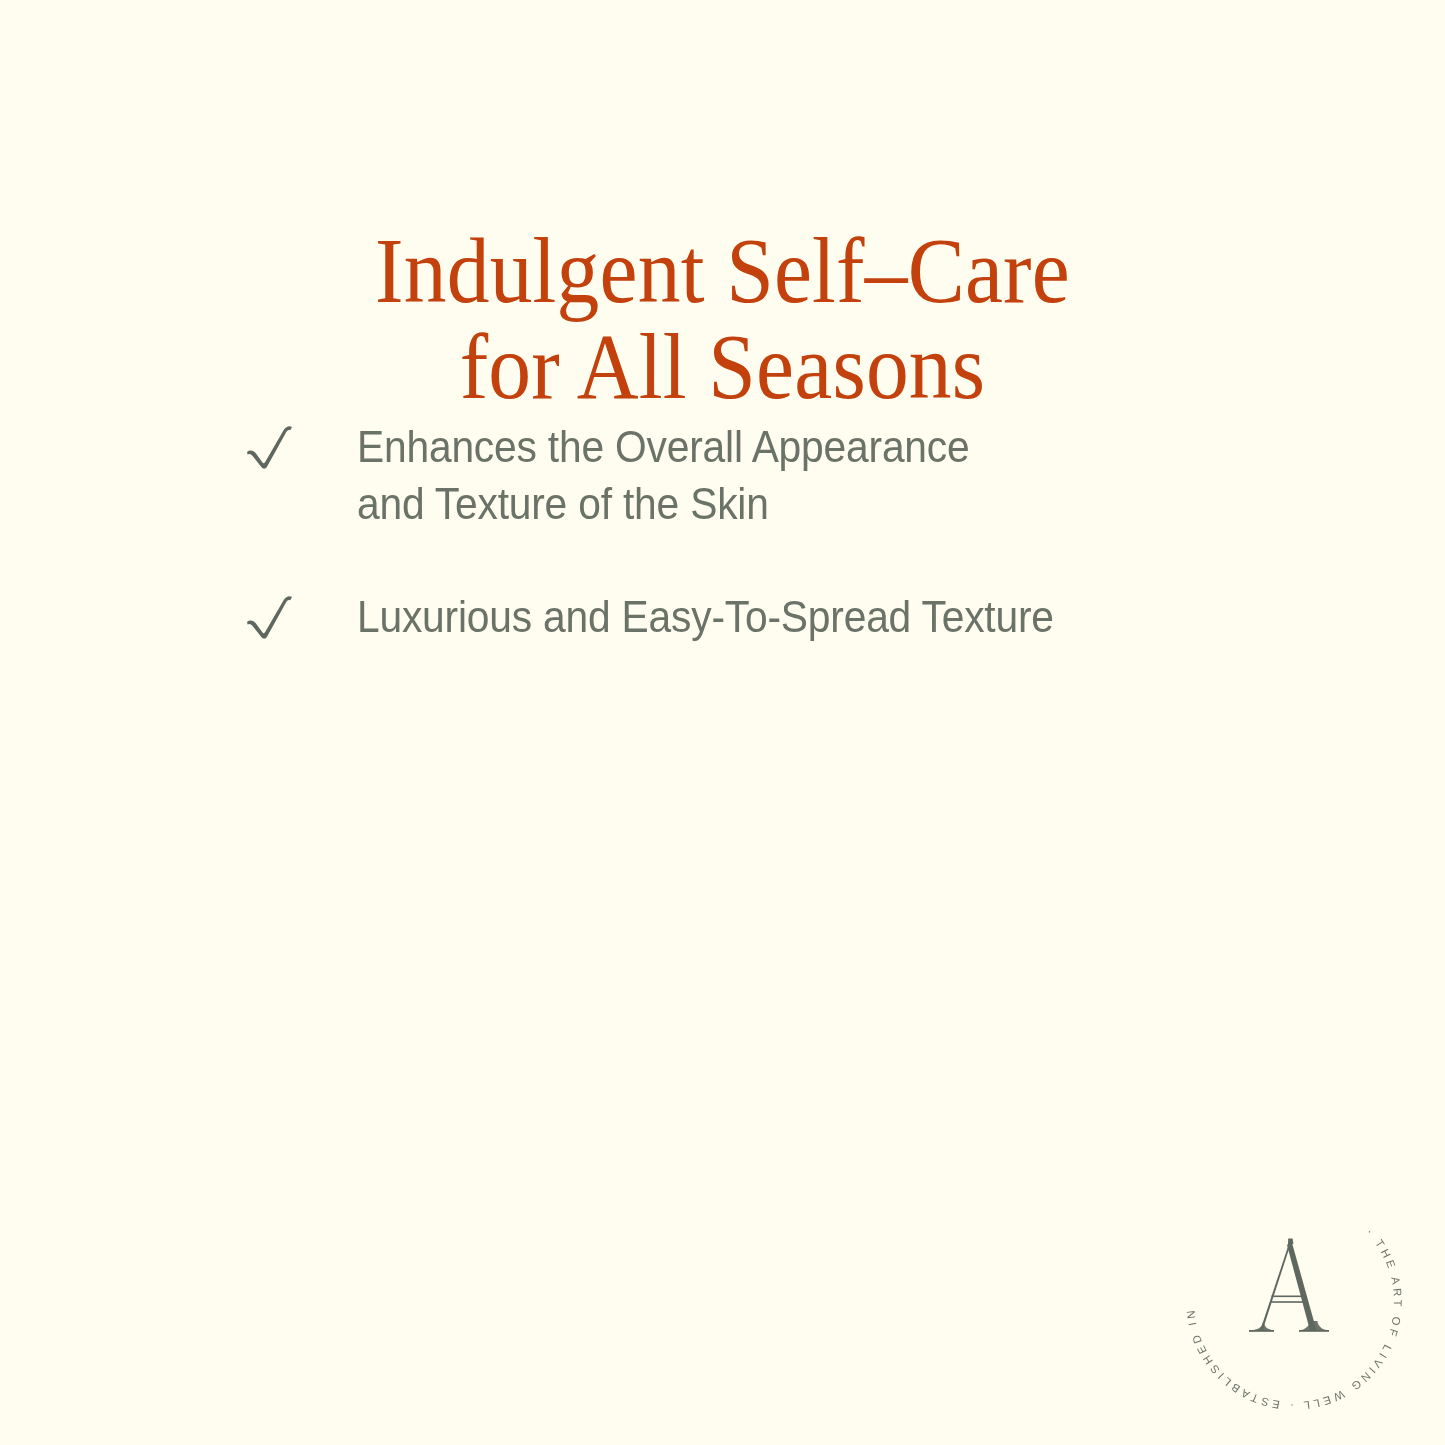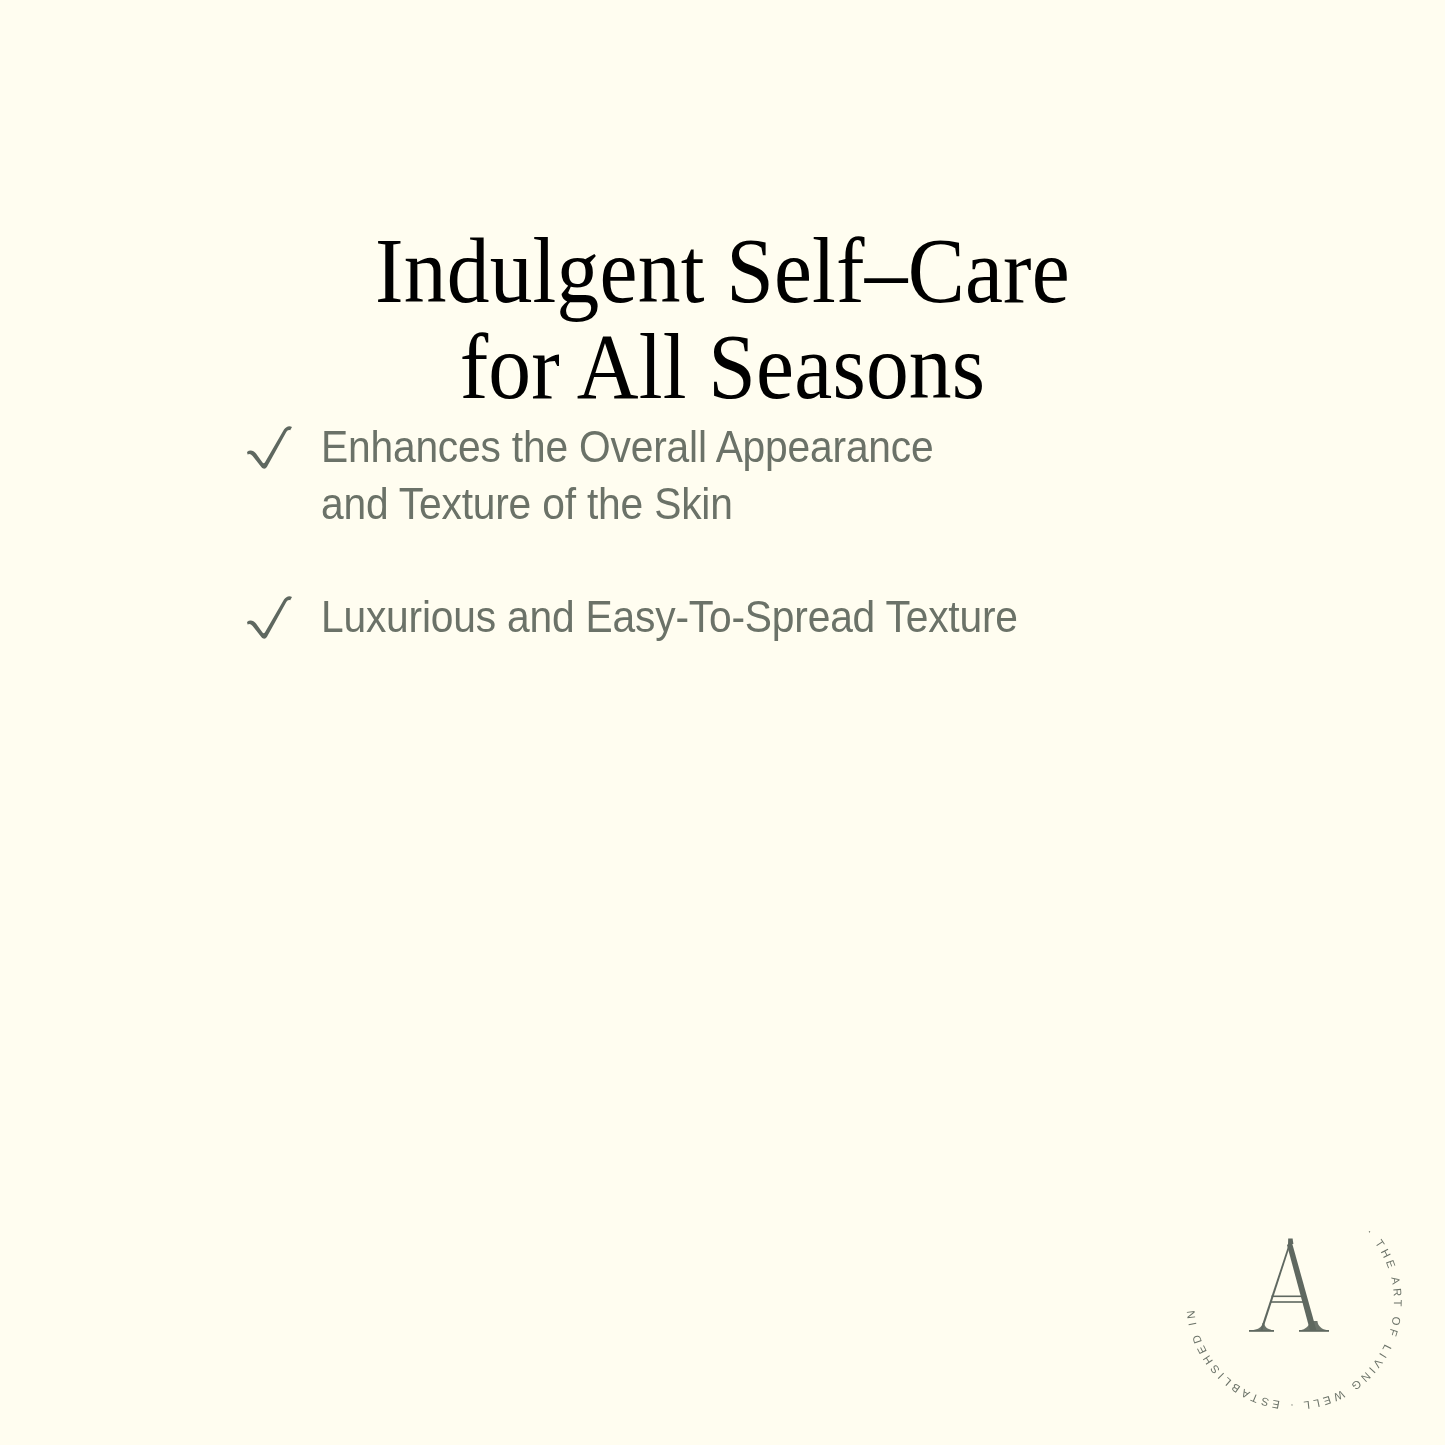--- a/index.html
+++ b/index.html
@@ -22,21 +22,21 @@
     box-sizing: border-box;
   }
 
   
   .headline {
     position: absolute;
     top: 162px;
     left: 0;
     width: 1445px;
     text-align: center;
-    color: #000000;
+    color: #c2410c;
     font-family: "Liberation Serif", "DejaVu Serif", serif;
     font-weight: 400;
     font-size: 93px;
     line-height: 93px;
     letter-spacing: 0.2px;
   }
   .headline .hl-line {
     display: block;
     white-space: nowrap;
     transform: scaleX(0.92);
@@ -51,20 +51,21 @@
     position: absolute;
     top: 418px;
     left: 243px;
     width: 940px;
   }
   .benefit-row {
     position: relative;
     display: flex;
     align-items: flex-start;
     margin-bottom: 56px;
+    gap: 36px;
   }
   .benefit-row:last-child { margin-bottom: 10px; }
 
   .check-icon {
     flex: 0 0 auto;
     width: 52px;
     height: 56px;
     margin-right: 26px;
     margin-top: 4px;
   }

